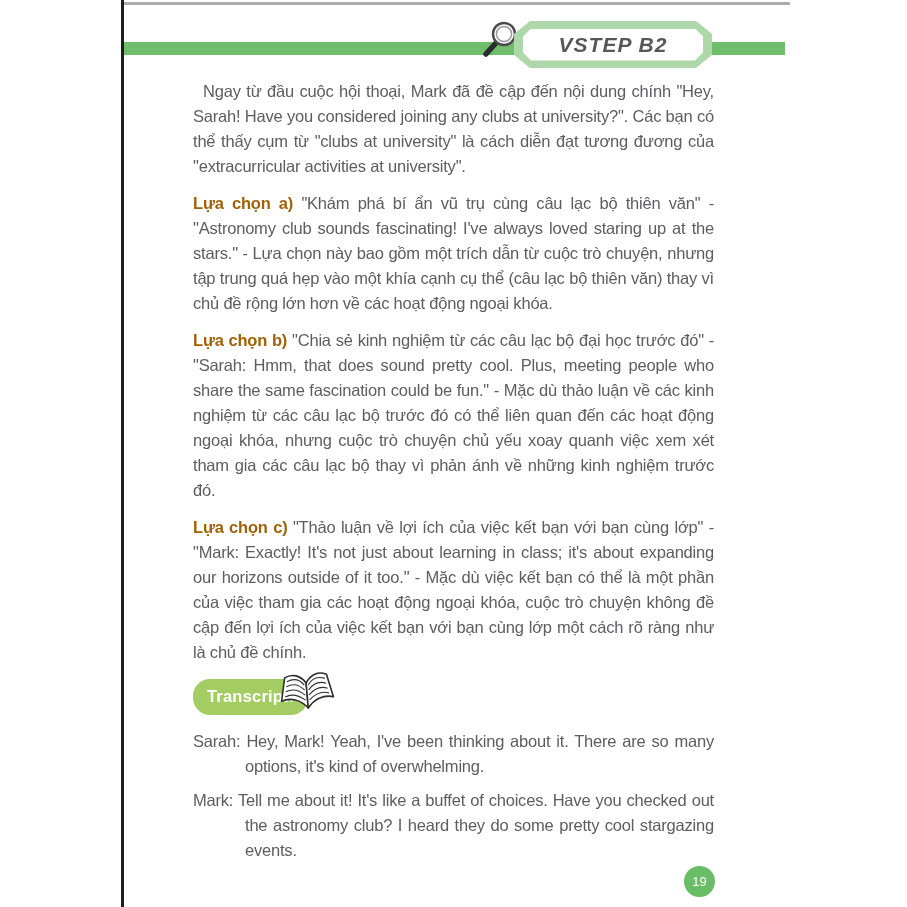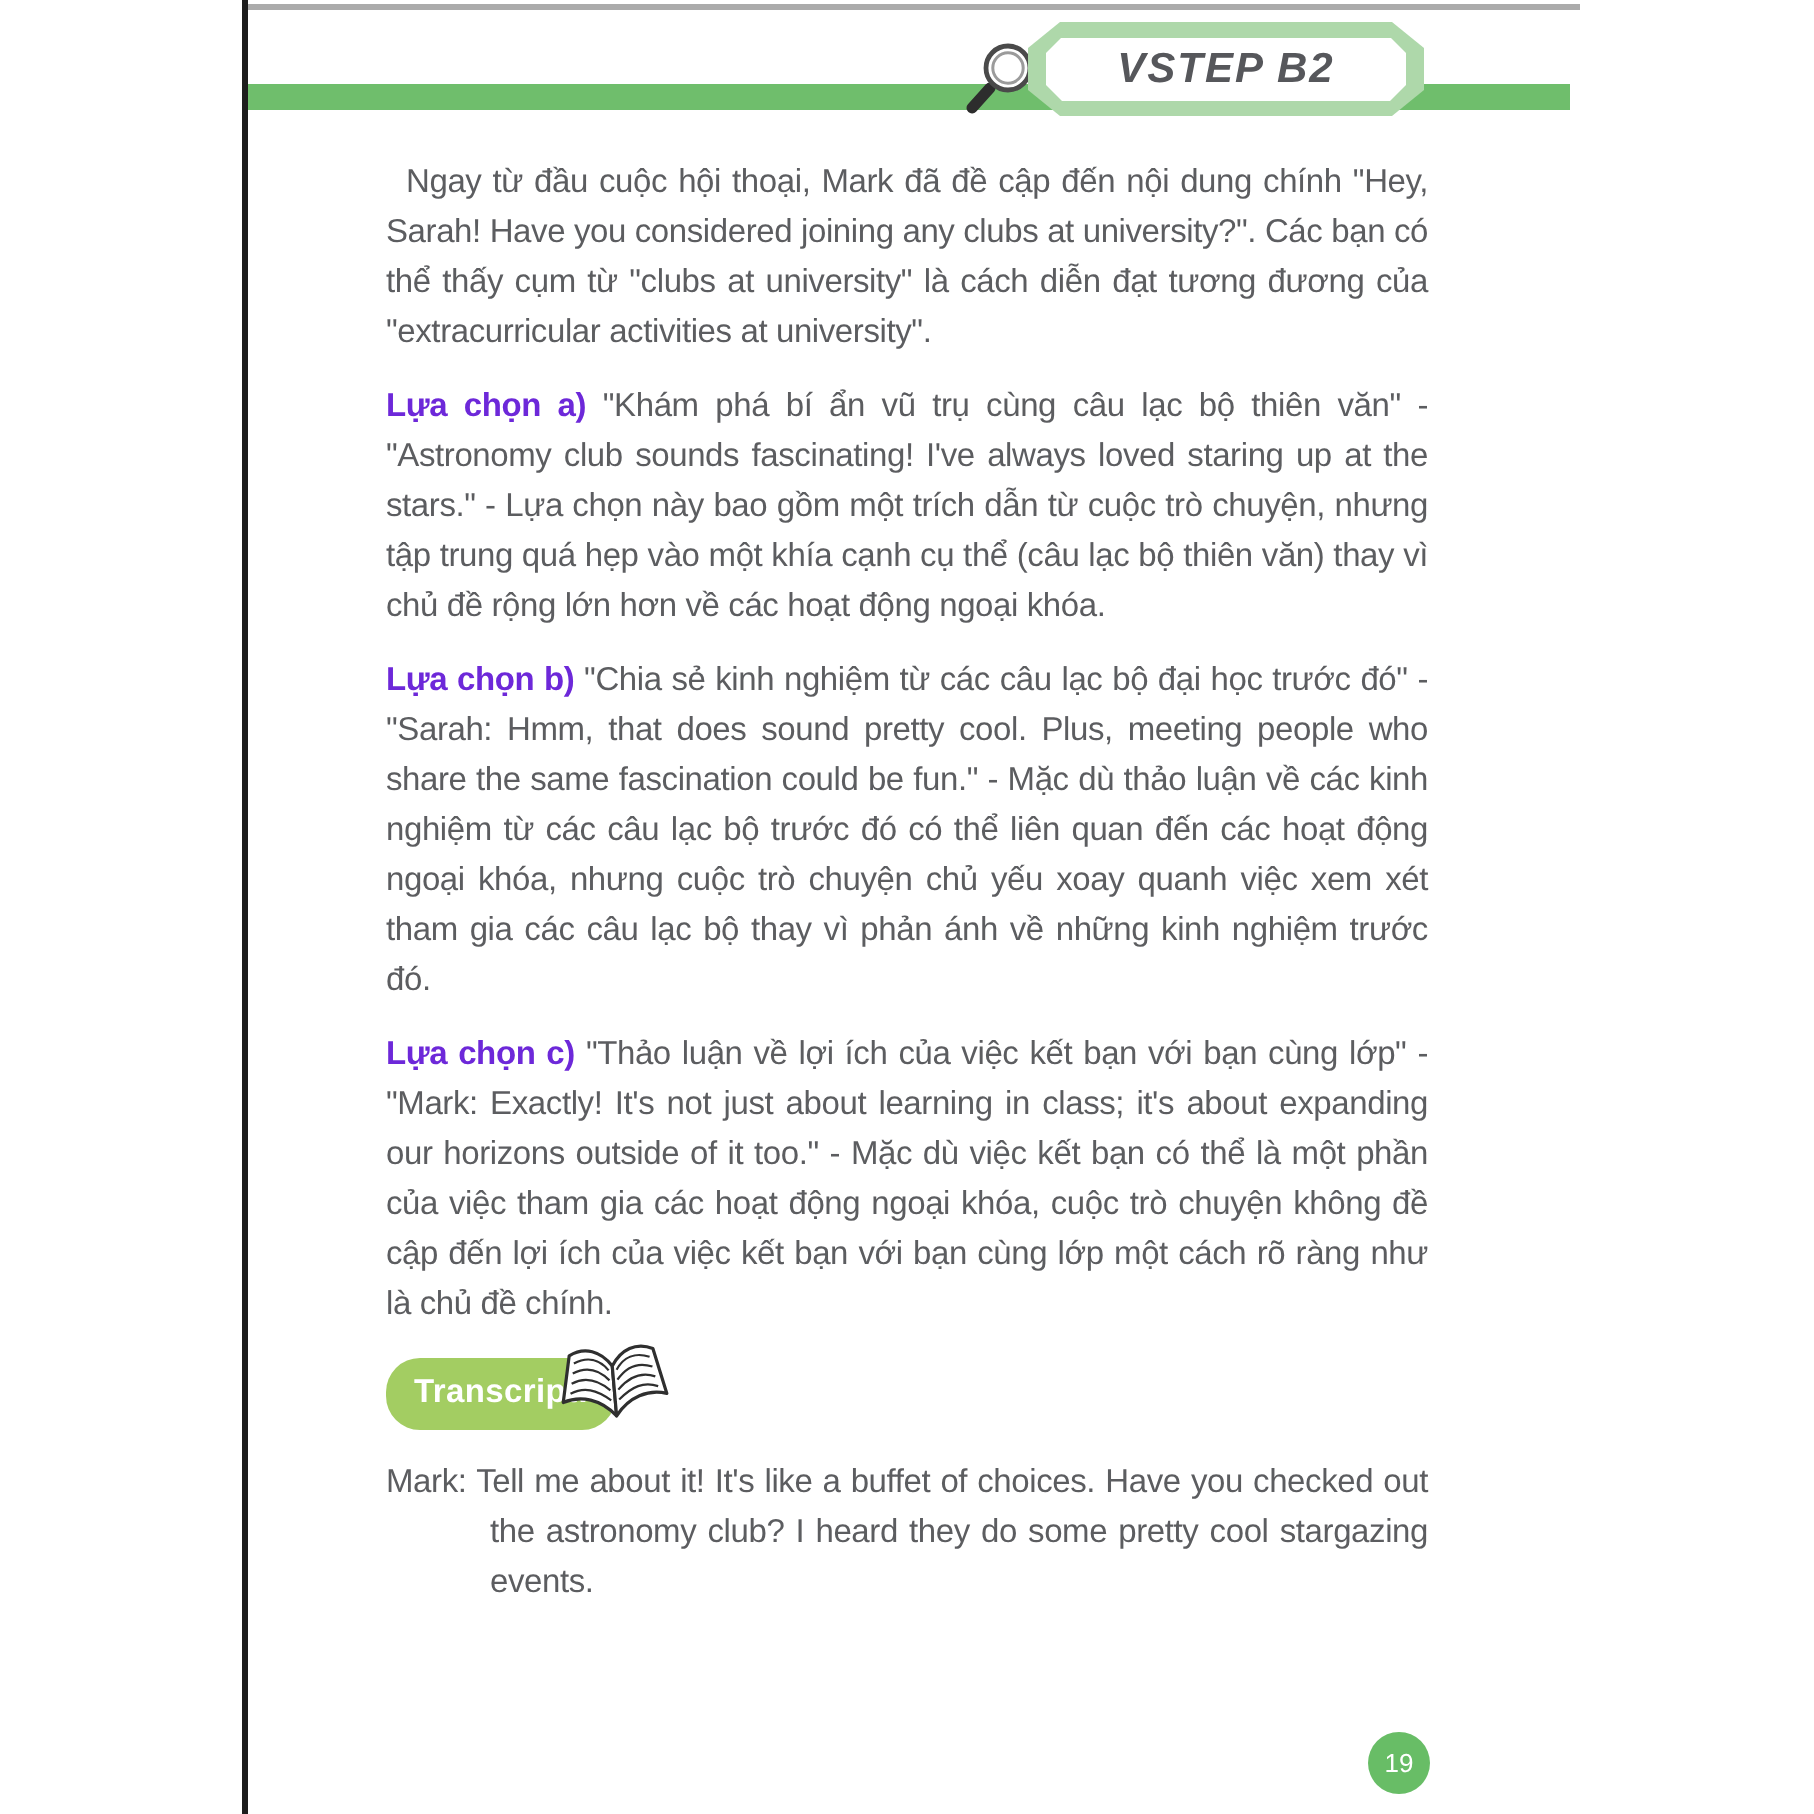--- a/index.html
+++ b/index.html
@@ -14,21 +14,21 @@
   }
   .top-rule {
     position: absolute; left: 124px; top: 2px; width: 666px; height: 3px;
     background: #ababab;
   }
   .header-bar {
     position: absolute; left: 124px; top: 42px; width: 661px; height: 13px;
     background: #6fbe6c;
   }
   .badge-outer {
-    position: absolute; left: 514px; top: 11px; width: 198px; height: 47px;
+    position: absolute; left: 514px; top: 21px; width: 198px; height: 47px;
     background: #aed8aa;
     clip-path: polygon(16px 0, calc(100% - 16px) 0, 100% 13px, 100% calc(100% - 13px), calc(100% - 16px) 100%, 16px 100%, 0 calc(100% - 13px), 0 13px);
     display: flex; align-items: center; justify-content: center;
   }
   .badge-inner {
     width: 180px; height: 32px; background: #ffffff;
     clip-path: polygon(8px 0, calc(100% - 8px) 0, 100% 8px, 100% calc(100% - 8px), calc(100% - 8px) 100%, 8px 100%, 0 calc(100% - 8px), 0 8px);
     display: flex; align-items: center; justify-content: center;
   }
   .badge-inner span {
@@ -36,21 +36,21 @@
     color: #56575b; letter-spacing: 1px;
   }
   .magnifier { position: absolute; left: 477px; top: 15px; width: 46px; height: 46px; }
   .content {
     position: absolute; left: 193px; top: 79px; width: 521px;
     font-size: 16.5px; line-height: 25px; letter-spacing: -0.2px;
     color: #5c5d60; text-align: justify;
   }
   .content p { margin: 0 0 12px 0; }
   .intro { text-indent: 10px; }
-  .opt-label { color: #6d28d9; font-weight: bold; }
+  .opt-label { color: #a16207; font-weight: bold; }
   .transcript-row { position: relative; height: 40px; margin: 14px 0 10px 0; }
   .pill {
     display: inline-block; background: #a3cd62; color: #ffffff;
     font-weight: bold; font-size: 16.5px; letter-spacing: 0.2px;
     padding: 5px 14px 6px 14px; border-radius: 17px;
   }
   .book { position: absolute; left: 85px; top: -10px; width: 58px; height: 48px; }
   .book svg { transform: rotate(-5deg); }
   .dlg { padding-left: 52px; text-indent: -52px; margin: 0 0 9px 0 !important; }
   .page-num {
@@ -109,20 +109,21 @@
             <path d="M48 11 C41 8 35 10 31 16"></path>
             <path d="M49 16 C42 13 36 15 31 21"></path>
             <path d="M50 21 C43 18 37 20 31 26"></path>
             <path d="M51 26 C44 23 38 25 31 31"></path>
           </g>
         </svg>
       </span>
     </div>
 
 
+    <p class="dlg"><span>Sarah:</span> <span>Hey, Mark! Yeah, I've been thinking about it. There are so many options, it's kind of overwhelming.</span></p>
 
     <p class="dlg"><span>Mark:</span> <span>Tell me about it! It's like a buffet of choices. Have you checked out the astronomy club? I heard they do some pretty cool stargazing events.</span></p>
 
   </div>
 
   <div class="page-num">19</div>
 
 </div>
 
 </body></html>

